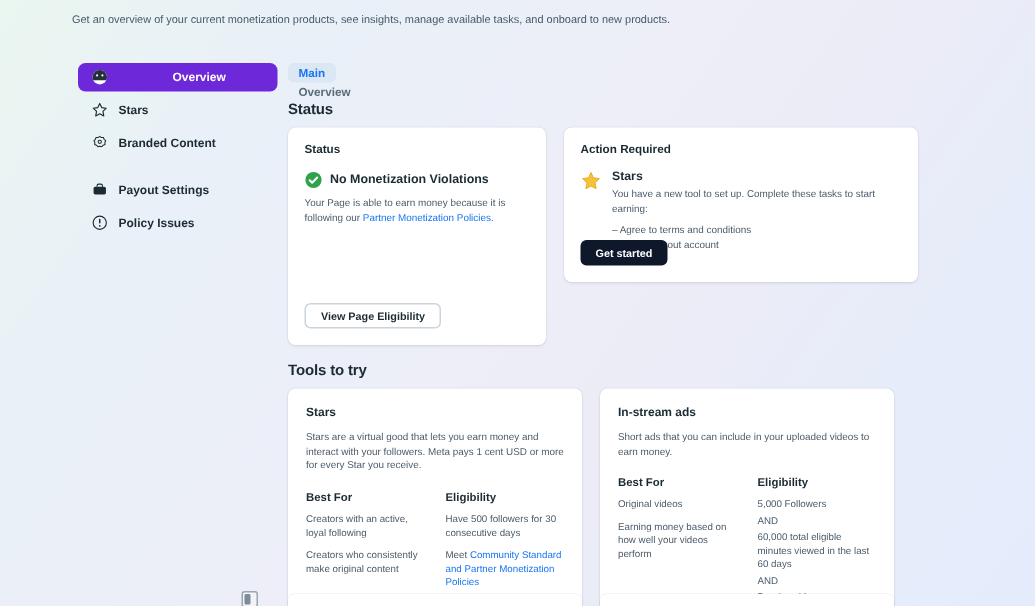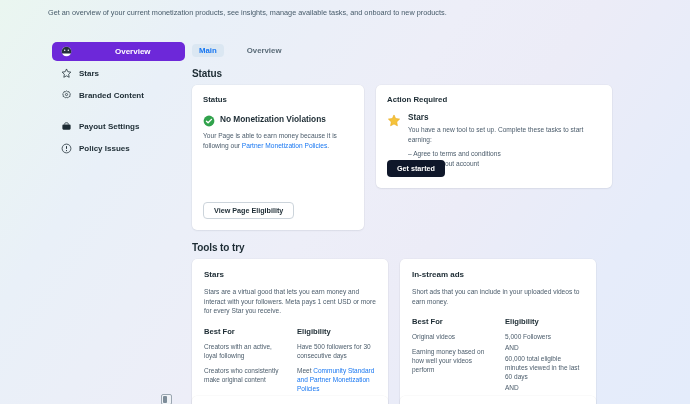--- a/index.html
+++ b/index.html
@@ -76,24 +76,25 @@
   .nav-icon svg { display: block; }
 
   
   .main {
     position: absolute;
     left: 192px; top: 42px;
     width: 420px;
   }
   .tabs {
     display: flex;
-    align-items: center;
-    gap: 16px;
+    align-items: flex-start;
+    gap: 0;
     height: 16px;
     margin-bottom: 10px;
+    flex-direction: column;
   }
   .tab {
     font-size: 7.8px;
     font-weight: bold;
     color: #5a6b78;
     padding: 2px 7px;
     border-radius: 4px;
     cursor: pointer;
   }
   .tab.active {

